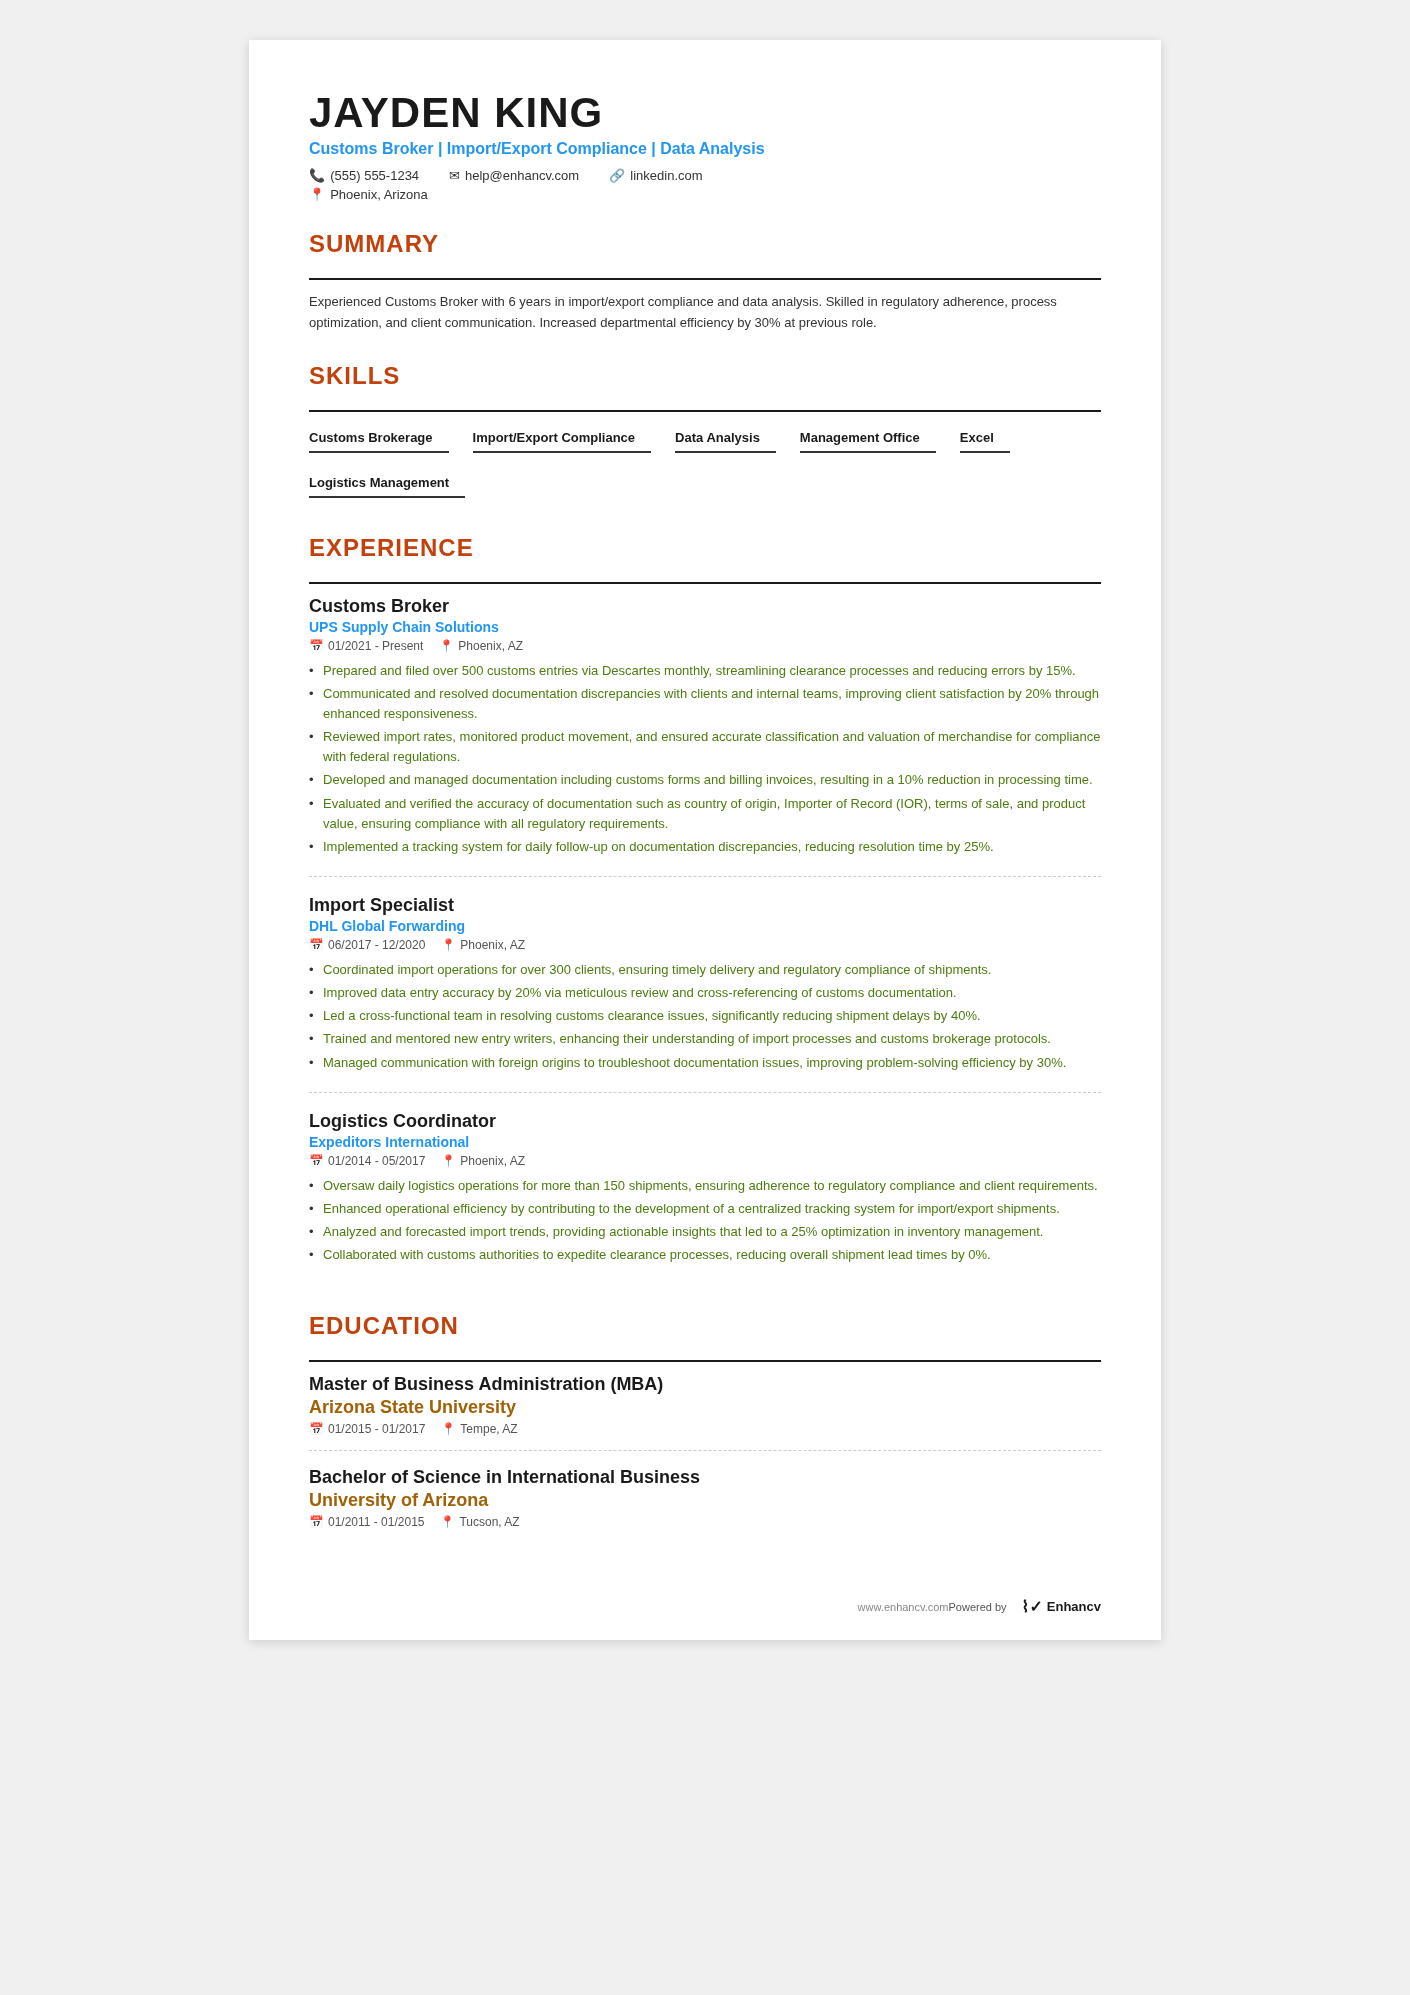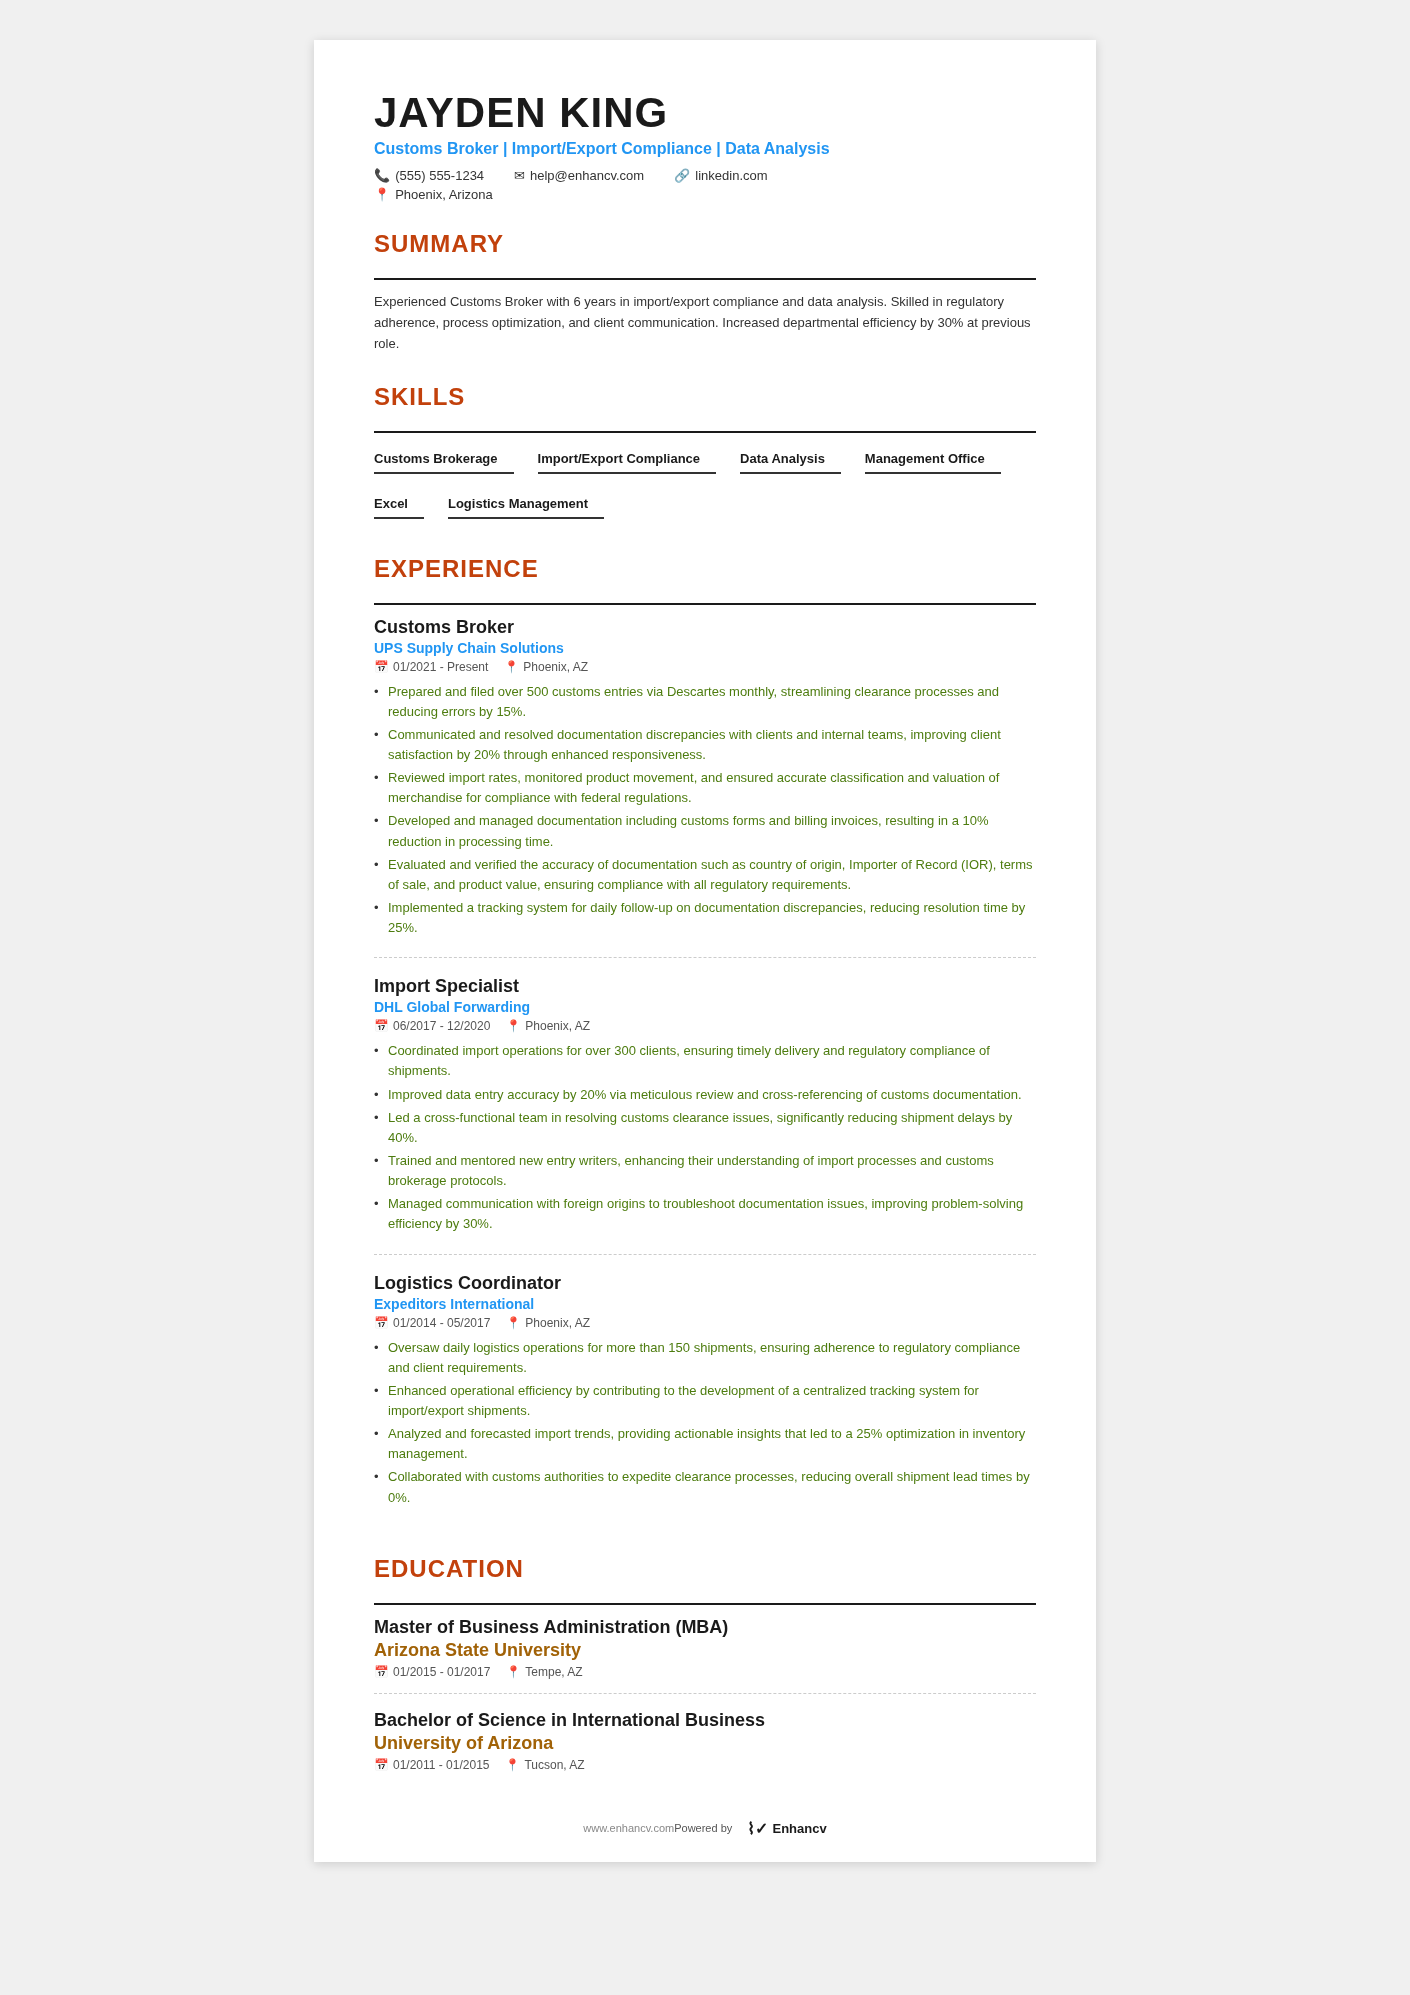--- a/index.html
+++ b/index.html
@@ -5,21 +5,21 @@
     * { margin: 0; padding: 0; box-sizing: border-box; }
     body {
       font-family: 'Arial', sans-serif;
       background: #f0f0f0;
       display: flex;
       justify-content: center;
       padding: 40px 20px;
     }
     .resume-page {
       background: #ffffff;
-      width: 782px;
+      width: 912px;
       min-height: 1600px;
       padding: 50px 60px 60px 60px;
       box-shadow: 0 2px 10px rgba(0,0,0,0.15);
       position: relative;
     }
     .header-name {
       font-size: 42px;
       font-weight: 900;
       color: #1a1a1a;
       letter-spacing: 1px;
@@ -165,21 +165,21 @@
       display: flex;
       align-items: center;
       gap: 4px;
     }
     .page-footer {
       position: absolute;
       bottom: 24px;
       left: 60px;
       right: 60px;
       display: flex;
-      justify-content: center;
+      justify-content: flex-end;
       align-items: center;
       font-size: 11px;
       color: #888;
     }
     .footer-brand {
       display: flex;
       align-items: center;
       gap: 15px;
       font-size: 11px;
       color: #555;

